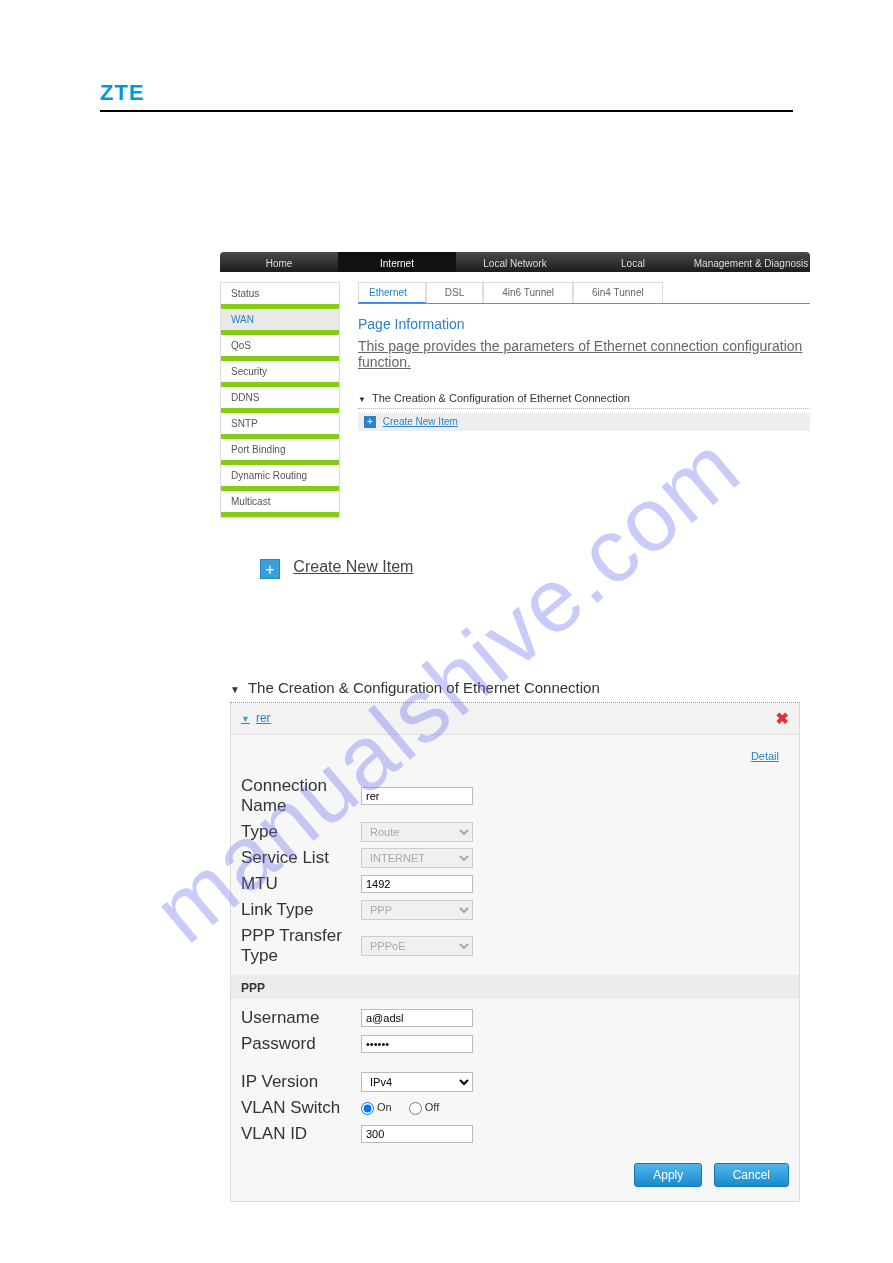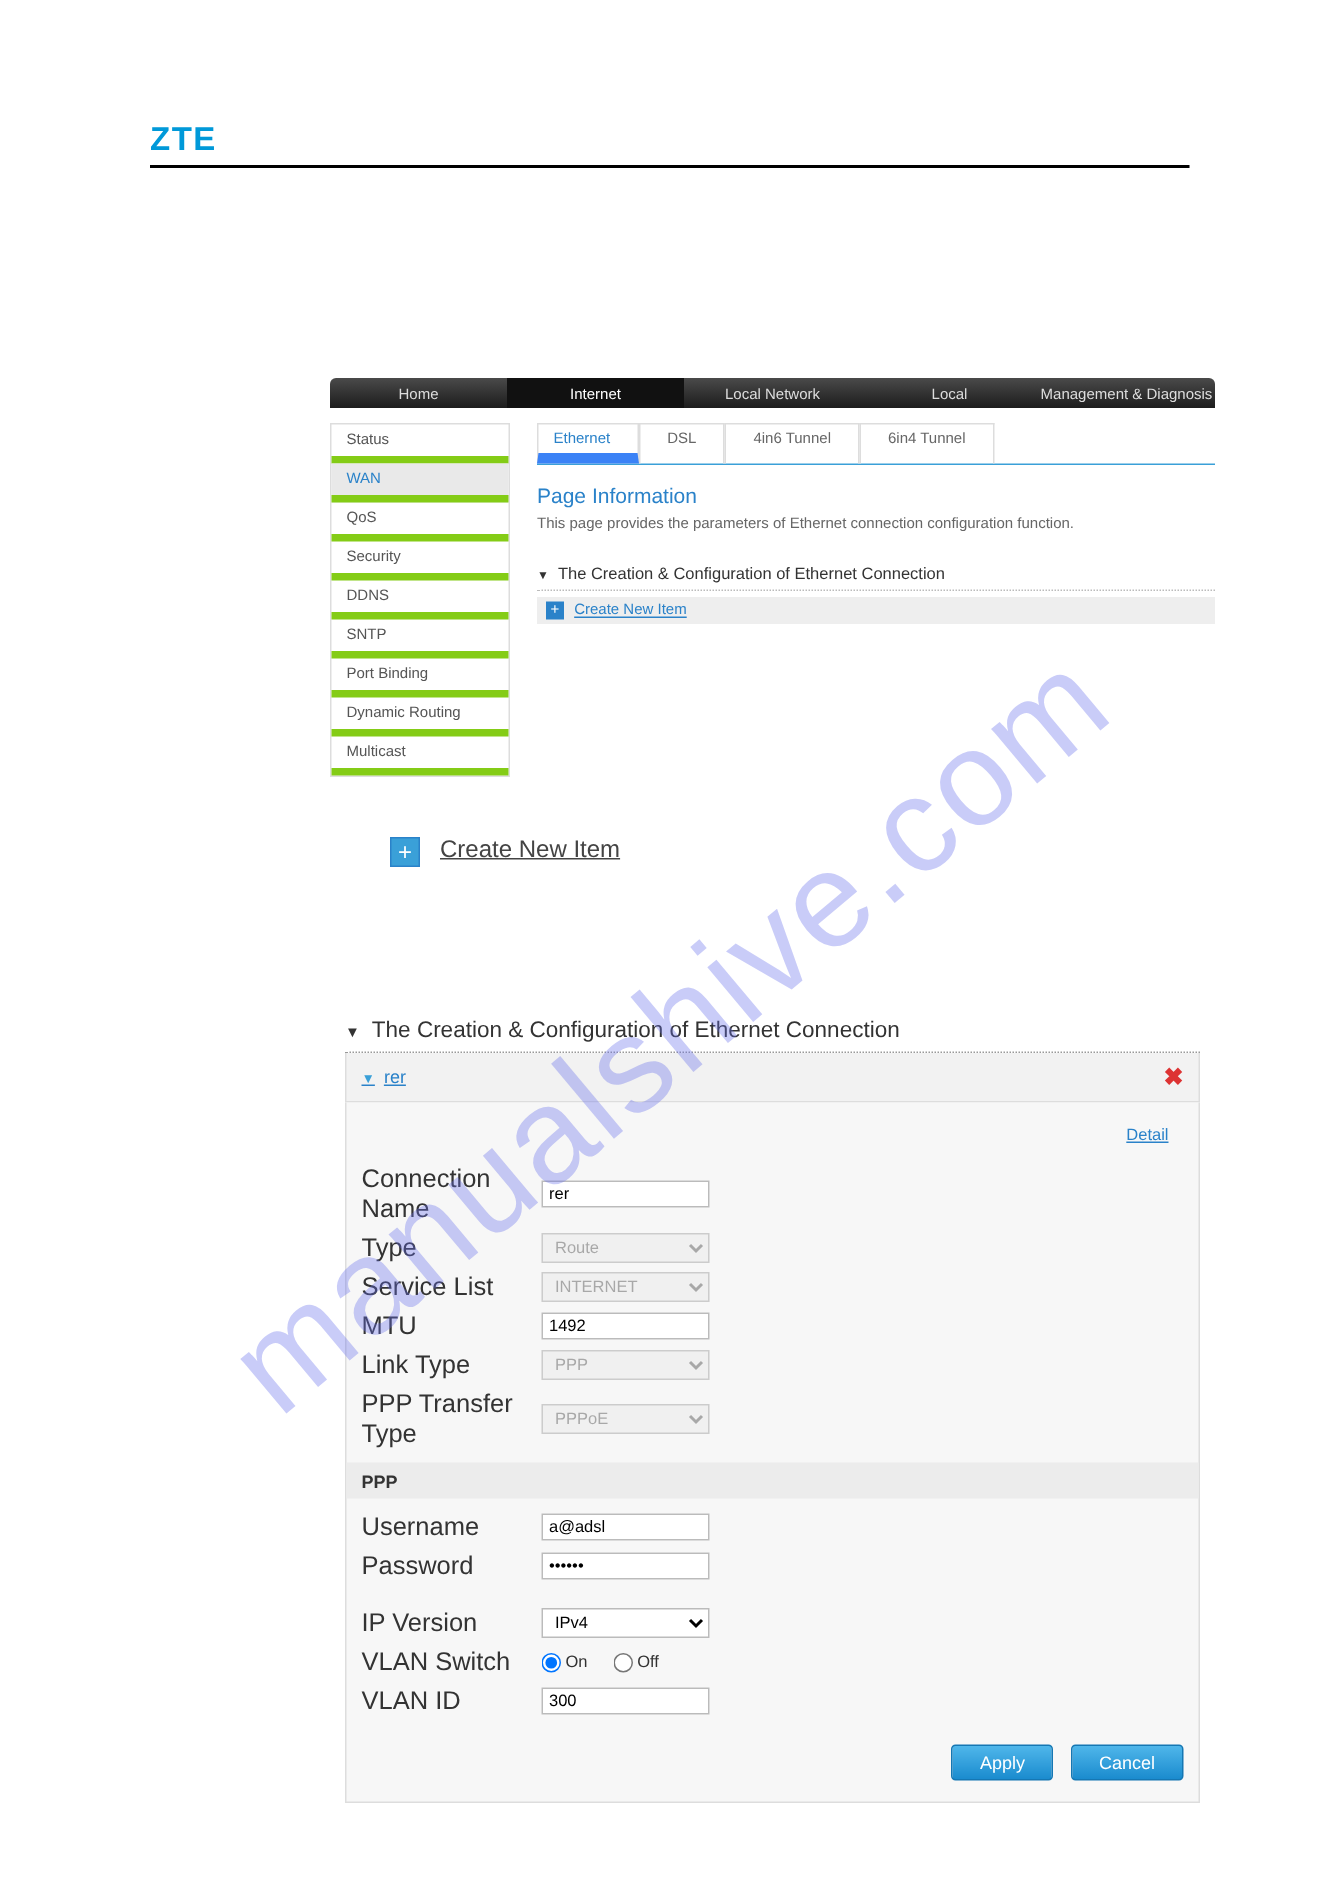--- a/index.html
+++ b/index.html
@@ -15,23 +15,23 @@
   .topnav { display: flex; background: linear-gradient(#4a4a4a,#1c1c1c); border-radius: 4px 4px 0 0; height: 20px; overflow: hidden; }
   .topnav div { flex: 1; text-align: center; color: #ddd; font-size: 10px; line-height: 24px; }
   .topnav .active { background: #111; color: #fff; }
   .layout { display: flex; margin-top: 10px; }
   .sidebar { width: 120px; border: 1px solid #ddd; }
   .sidebar div { padding: 5px 10px; font-size: 10px; border-bottom: 5px solid #84cc16; color: #555; }
   .sidebar .sel { background: #e9e9e9; color: #2a82c9; }
   .main { flex: 1; padding-left: 18px; }
   .subtabs { display: flex; border-bottom: 1px solid #3aa0d8; }
   .subtabs div { padding: 4px 18px; font-size: 10px; border: 1px solid #ddd; border-bottom: none; margin-right: 0; color: #666; }
-  .subtabs .act { color: #2a82c9; border-bottom: 7px solid #3b82f6; padding-left: 10px; }
+  .subtabs .act { color: #2a82c9; border-bottom: 1px solid #3b82f6; padding-left: 10px; }
   .pgtitle { color: #2a82c9; font-size: 14px; margin: 12px 0 6px; }
-  .pgdesc { font-size: 10px; color: #666; margin-bottom: 18px; }
+  .pgdesc { font-size: 14px; color: #666; margin-bottom: 18px; text-decoration: underline; }
   .sectionhdr { font-size: 11px; color: #333; padding: 4px 0; border-bottom: 1px dotted #bbb; }
   .sectionhdr::before { content: "▼"; font-size: 8px; margin-right: 6px; }
   .createrow { background: #eee; padding: 3px 6px; margin-top: 4px; font-size: 10px; }
   .createrow a { color: #2a82c9; text-decoration: underline; }
   .plus { display: inline-block; width: 12px; height: 12px; background: #2a82c9; color: #fff; text-align: center; line-height: 12px; font-size: 10px; vertical-align: middle; margin-right: 4px; }
 
   .createbig { margin: 40px 0 100px 160px; }
   .createbig .plusb { display: inline-block; width: 20px; height: 20px; background: #3aa0d8; color: #fff; text-align: center; line-height: 20px; font-size: 16px; border: 1px solid #2a82c9; vertical-align: middle; margin-right: 10px; }
   .createbig a { font-size: 16px; color: #444; text-decoration: underline; }
 

